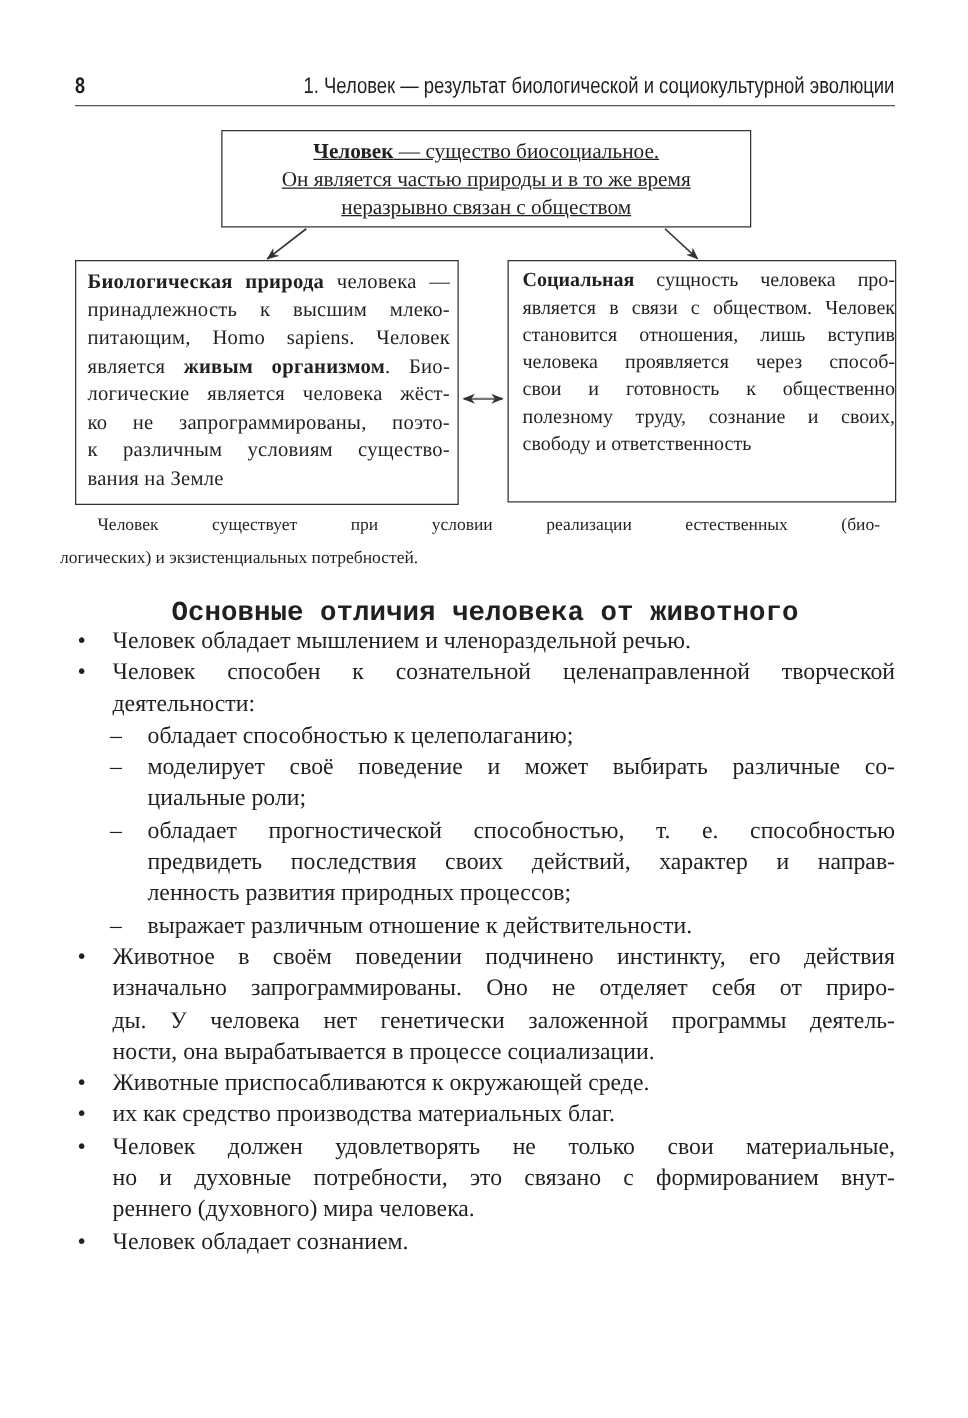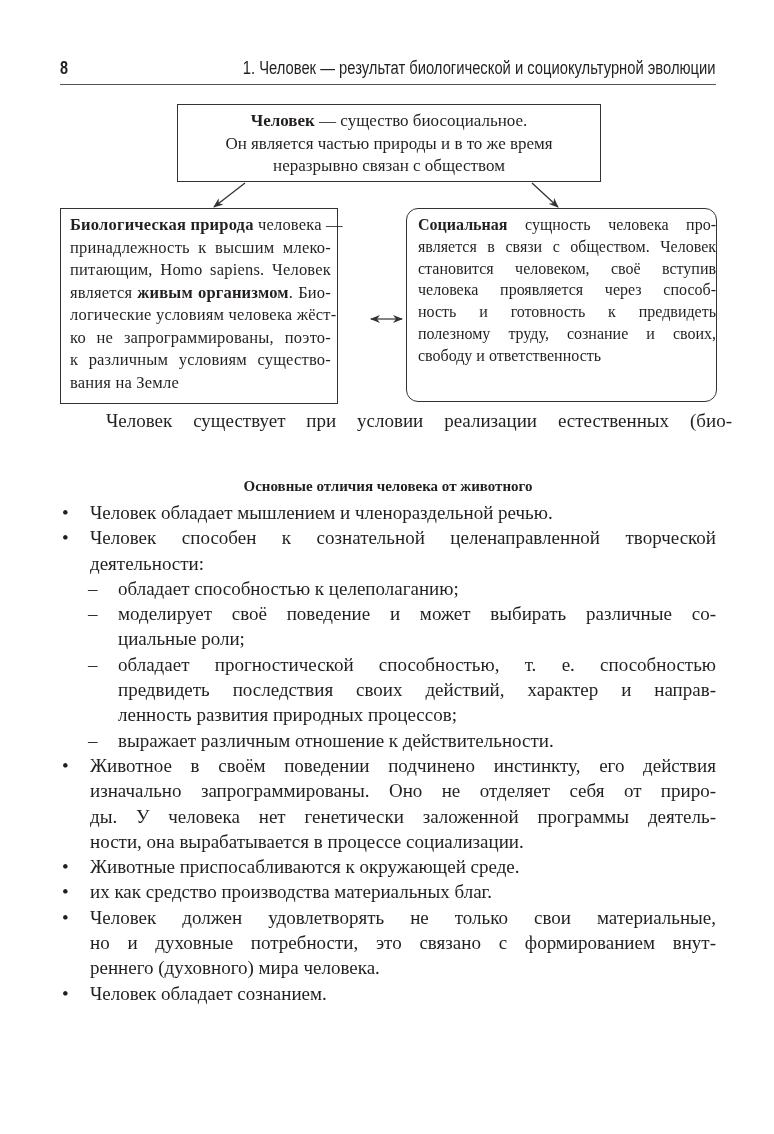--- a/index.html
+++ b/index.html
@@ -3,31 +3,31 @@
 <meta charset="utf-8">
 <style>
   html, body { margin:0; padding:0; background:#ffffff; }
   body { width:774px; height:1134px; position:relative; overflow:hidden; color:#231f20;
          font-family:"Liberation Serif", serif; }
   .header { position:absolute; left:60px; top:56px; width:656px; height:28px; border-bottom:1.5px solid #555; }
   .pagenum { position:absolute; left:0; top:2px; font-family:"Liberation Sans", sans-serif; font-weight:bold; font-size:18px; transform:scaleX(0.8); transform-origin:left; }
   .running { position:absolute; right:0; top:2px; font-family:"Liberation Sans", sans-serif; font-size:18px; transform:scaleX(0.82); transform-origin:right; white-space:nowrap; }
 
   .box { position:absolute; border:1.5px solid #333; background:#fff; font-size:16.5px; line-height:22.5px; box-sizing:border-box; }
-  .topbox { left:177px; top:104px; width:424px; height:78px; text-align:center; padding-top:5px; font-size:17px; }
-  .leftbox { left:60px; top:208px; width:278px; height:196px; padding:5px 6px 0 9px; text-align:justify; letter-spacing:0.2px; }
-  .rightbox { left:406px; top:208px; width:311px; height:194px; padding:5px 0 0 11px; text-align:justify; font-size:16px; line-height:21.8px;border-radius:12px; }
+  .topbox { left:177px; top:104px; width:424px; height:78px; text-align:center; padding-top:5px; font-size:17px;text-decoration:underline; }
+  .leftbox { left:60px; top:208px; width:307px; height:196px; padding:5px 6px 0 9px; text-align:justify; letter-spacing:0.2px; }
+  .rightbox { left:406px; top:208px; width:311px; height:194px; padding:5px 0 0 11px; text-align:justify; font-size:16px; line-height:21.8px; }
   .box .line { display:block; white-space:nowrap; }
 
   svg.arrows { position:absolute; left:0; top:0; width:774px; height:1134px; pointer-events:none; }
 
-  .text { position:absolute; left:76px; width:656px; font-size:19px; line-height:25.5px; }
+  .text { position:absolute; left:48px; width:656px; font-size:14px; line-height:25.5px; }
   .para { top:408px; }
   .para .l { display:block; white-space:nowrap; }
-  .heading { position:absolute; left:60px; width:656px; top:478px; text-align:center; font-weight:bold; font-size:15px; font-family:Liberation Serif, serif; }
+  .heading { position:absolute; left:60px; width:656px; top:478px; text-align:center; font-weight:bold; font-size:22px; font-family:Liberation Mono, monospace; }
   .list { position:absolute; left:60px; width:656px; top:500px; font-size:19px; line-height:25.3px; }
   .bullet { position:relative; padding-left:30px; }
   .bullet .mark { position:absolute; left:2px; top:0; }
   .dash { position:relative; padding-left:58px; }
   .dash .mark { position:absolute; left:28px; top:0; }
   .l { display:block; white-space:nowrap; }
   .jl { text-align:justify; text-align-last:justify; white-space:normal; display:block; }
 </style>
 </head>
 <body>
@@ -57,38 +57,39 @@
   <span class="line"><b>Человек</b><span> — существо биосоциальное.</span></span>
   <span class="line">Он является частью природы и в то же время</span>
   <span class="line">неразрывно связан с обществом</span>
 </div>
 
 <div class="box leftbox">
   <span class="line jl"><b>Биологическая природа</b><span> человека —</span></span>
   <span class="line jl">принадлежность к высшим млеко-</span>
   <span class="line jl">питающим, Homo sapiens. Человек</span>
   <span class="line jl"><span>является </span><b>живым организмом</b><span>. Био-</span></span>
-  <span class="line jl">логические условиям человека жёст-</span>
+  <span class="line jl">логические является человека жёст-</span>
   <span class="line jl">ко не запрограммированы, поэто-</span>
   <span class="line jl">к различным условиям существо-</span>
   <span class="line">вания на Земле</span>
 </div>
 
 <div class="box rightbox">
   <span class="line jl"><b>Социальная</b><span> сущность человека про-</span></span>
   <span class="line jl">является в связи с обществом. Человек</span>
-  <span class="line jl">становится человеком, своё вступив</span>
+  <span class="line jl">становится отношения, лишь вступив</span>
   <span class="line jl">человека проявляется через способ-</span>
-  <span class="line jl">ность и готовность к предвидеть</span>
+  <span class="line jl">свои и готовность к общественно</span>
   <span class="line jl">полезному труду, сознание и своих,</span>
   <span class="line">свободу и ответственность</span>
 </div>
 
 <div class="text para">
   <span class="l jl" style="padding-left:30px">Человек существует при условии реализации естественных (био-</span>
+  <span class="l">логических) и экзистенциальных потребностей.</span>
 </div>
 
 <div class="heading">Основные отличия человека от животного</div>
 
 <div class="list">
   <div class="bullet">
       <span class="mark">•</span>
     <span class="l">Человек обладает мышлением и членораздельной речью.</span>
     </div>
   <div class="bullet">

